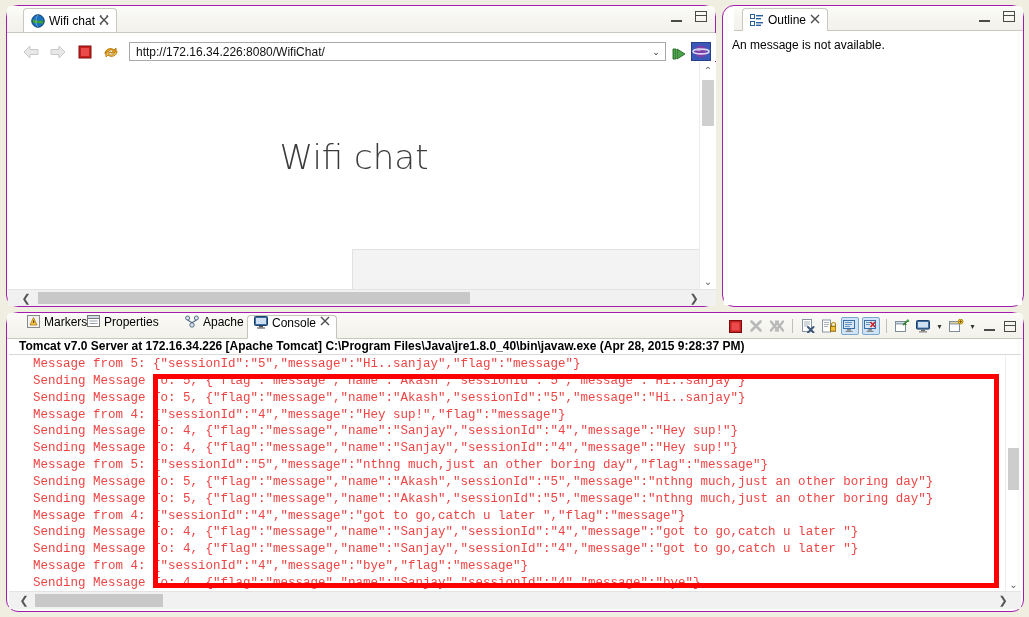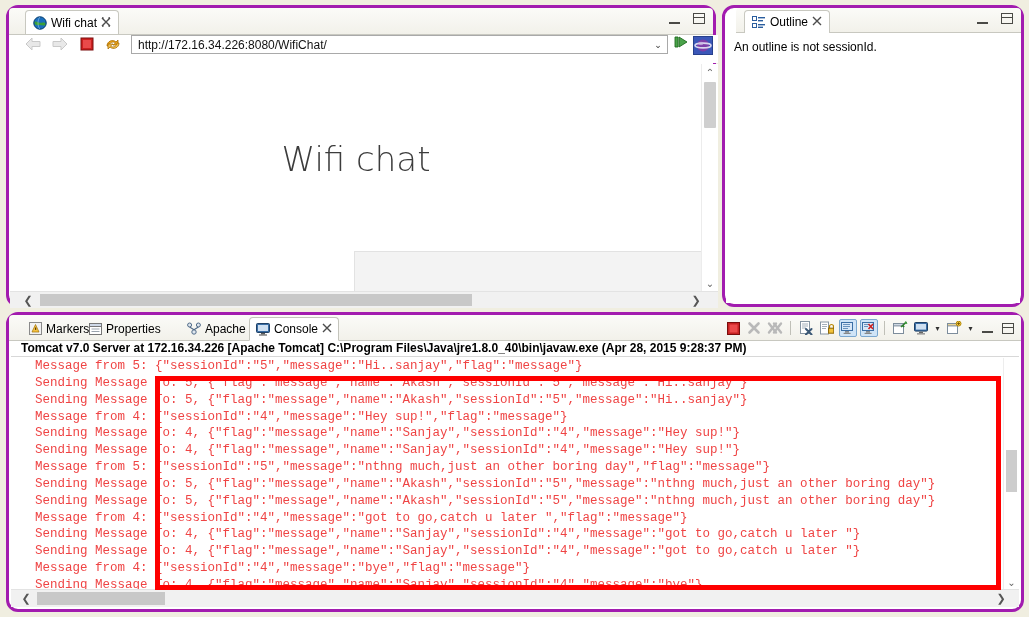--- a/index.html
+++ b/index.html
@@ -5,39 +5,39 @@
   html,body{margin:0;padding:0;}
   body{
     width:1029px;height:617px;overflow:hidden;
     background:#ece9d8;
     font-family:"Liberation Sans", sans-serif;
     font-size:12px;color:#000;
   }
   .root{position:relative;width:1029px;height:617px;background:#f0eee0;}
 
   
-  .view{position:absolute;background:#ffffff;border:3px solid #a21caf;border-radius:12px;box-sizing:border-box;}
+  .view{position:absolute;background:#ffffff;border:1px solid #a21caf;border-radius:12px;box-sizing:border-box;}
   .view-tabbar{position:relative;height:24px;background:linear-gradient(to bottom,#fbfbf8 0%,#f2f1ea 100%);
      border-bottom:1px solid #c8c8c0;border-radius:4px 4px 0 0;}
   .tab{position:absolute;top:0;height:24px;display:flex;align-items:center;gap:4px;padding:0 7px;box-sizing:border-box;
      font-size:12px;white-space:nowrap;}
   .tab.active{background:#ffffff;border:1px solid #c8c8c0;border-bottom:none;border-radius:4px 4px 0 0;top:1px;height:23px;}
   .tab .ttl{font-size:12px;}
   .closex{color:#555;font-size:11px;font-weight:bold;letter-spacing:-1px;}
 
   
   #browser{left:6px;top:5px;width:710px;height:302px;}
   #browser .view-tabbar{height:26px;}
   #brw-tab{left:16px;top:2px;height:24px;}
   .winbtns{position:absolute;right:8px;top:5px;display:flex;gap:13px;align-items:center;}
   .wb-min{width:11px;height:8px;border-bottom:2px solid #4a4a46;}
   .wb-max{width:12px;height:11px;border:1.5px solid #4a4a46;box-sizing:border-box;position:relative;}
   .wb-max:after{content:"";position:absolute;left:0;top:0;right:0;height:3px;border-bottom:1.5px solid #4a4a46;}
 
-  .brw-toolbar{position:absolute;left:1px;top:27px;width:708px;height:28px;background:#ffffff;display:flex;align-items:flex-start;}
+  .brw-toolbar{position:absolute;left:1px;top:27px;width:708px;height:28px;background:#ffffff;display:flex;align-items:flex-end;}
   .arrowbtn{width:20px;height:18px;display:flex;align-items:center;justify-content:center;}
   .url-box{flex:1;height:19px;border:1px solid #a9a9a9;background:#fff;display:flex;align-items:center;
     padding:0 2px 0 6px;box-sizing:border-box;margin:0 2px;}
   .url-text{flex:1;font-size:12px;color:#111;font-family:"Liberation Sans",sans-serif;}
   .url-caret{width:14px;text-align:center;font-size:9px;color:#333;}
   .gobtn{width:22px;display:flex;align-items:center;justify-content:center;}
   .globebtn{width:22px;height:20px;margin-right:4px;display:flex;align-items:center;justify-content:center;}
 
   .brw-canvas{position:absolute;left:1px;top:56px;width:708px;height:244px;background:#fff;overflow:hidden;}
   .page-title{position:absolute;left:0;right:16px;top:75px;text-align:center;font-size:34px;color:#3c3c3c;
@@ -59,21 +59,21 @@
 
   
   #outline{left:722px;top:5px;width:302px;height:302px;padding-left:11px;}
   #out-tab{left:8px;top:2px;}
   .outline-body{position:absolute;left:1px;top:26px;right:1px;bottom:1px;background:#fff;padding:6px 8px;box-sizing:border-box;}
   .outline-msg{font-size:12px;color:#000;}
 
   
   #console{left:6px;top:312px;width:1018px;height:300px;}
   #console .view-tabbar{height:25px;}
-  .ctab{position:absolute;top:2px;height:23px;display:flex;align-items:center;gap:4px;padding:0 6px;box-sizing:border-box;font-size:12px;white-space:nowrap;}
+  .ctab{position:absolute;top:2px;height:23px;display:flex;gap:4px;padding:0 6px;box-sizing:border-box;font-size:12px;white-space:nowrap;}
   .ctab.active{background:#fff;border:1px solid #c4c4bc;border-bottom:1px solid #fff;border-radius:4px 4px 0 0;height:24px;}
 
   .ctoolbar{position:absolute;right:4px;top:2px;height:22px;display:flex;align-items:center;gap:3px;}
   .tbicon{width:18px;height:18px;display:flex;align-items:center;justify-content:center;}
   .tbicon.sel{background:#cfe4f7;border:1px solid #7aa7cf;border-radius:2px;box-sizing:border-box;}
   .tbsep{width:1px;height:14px;background:#c0c0b8;margin:0 3px;}
   .caret-dn{width:9px;display:flex;align-items:center;justify-content:center;font-size:8px;color:#333;}
 
   .cheader{position:absolute;left:2px;top:26px;right:2px;height:16px;font-size:12px;color:#000;
     padding-left:10px;box-sizing:border-box;border-bottom:1px solid #d8d8d8;background:#fff;white-space:nowrap;overflow:hidden;font-weight:bold;}
@@ -200,21 +200,21 @@
               <path d="M1 1 L9 9 M9 1 L1 9" stroke="#4c4c4c" stroke-width="1.4" fill="none"></path>
             </svg>
         </span>
       </div>
       <div class="winbtns">
         <div class="wb-min"></div>
         <div class="wb-max"></div>
       </div>
     </div>
     <div class="outline-body">
-      <div class="outline-msg">An outline is not sessionId.</div>
+      <div class="outline-msg">An message is not available.</div>
     </div>
   </div>
 
   <div class="view" id="console">
     <div class="view-tabbar">
 
       <div class="ctab" style="left:14px">
         <span style="display:inline-flex">
           <svg width="13" height="13" viewBox="0 0 13 13">
               <rect x="0.5" y="0.5" width="12" height="12" fill="#f2f2f2" stroke="#8a8a8a"></rect>

